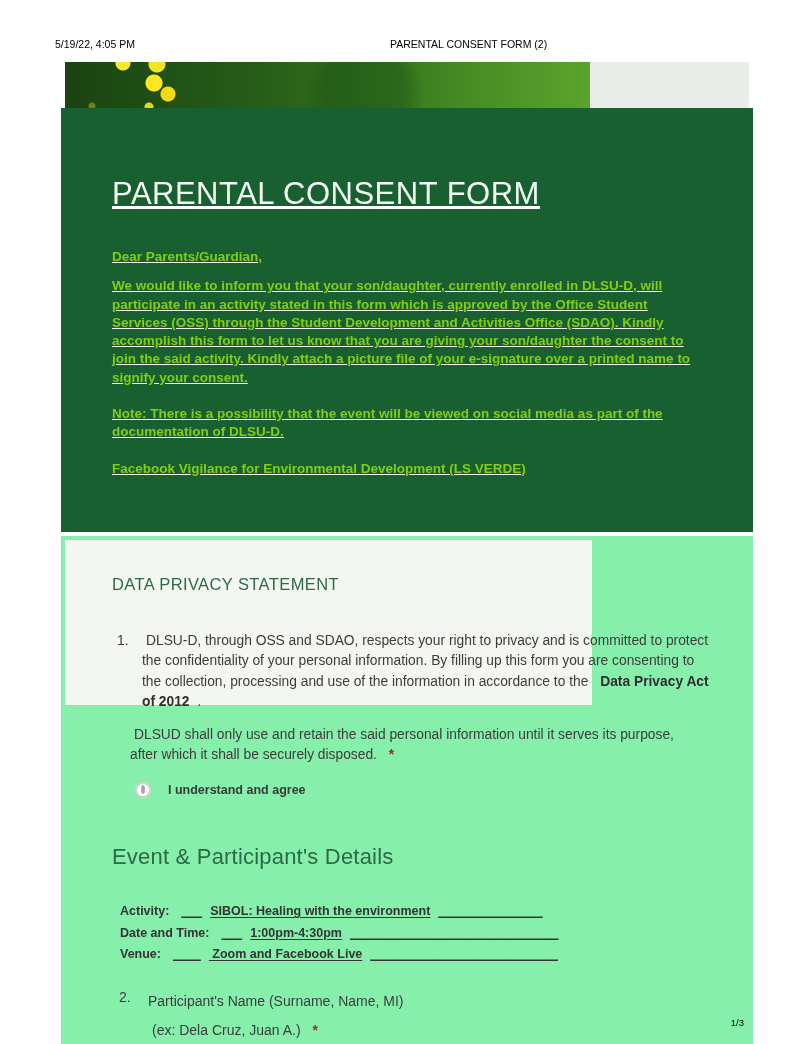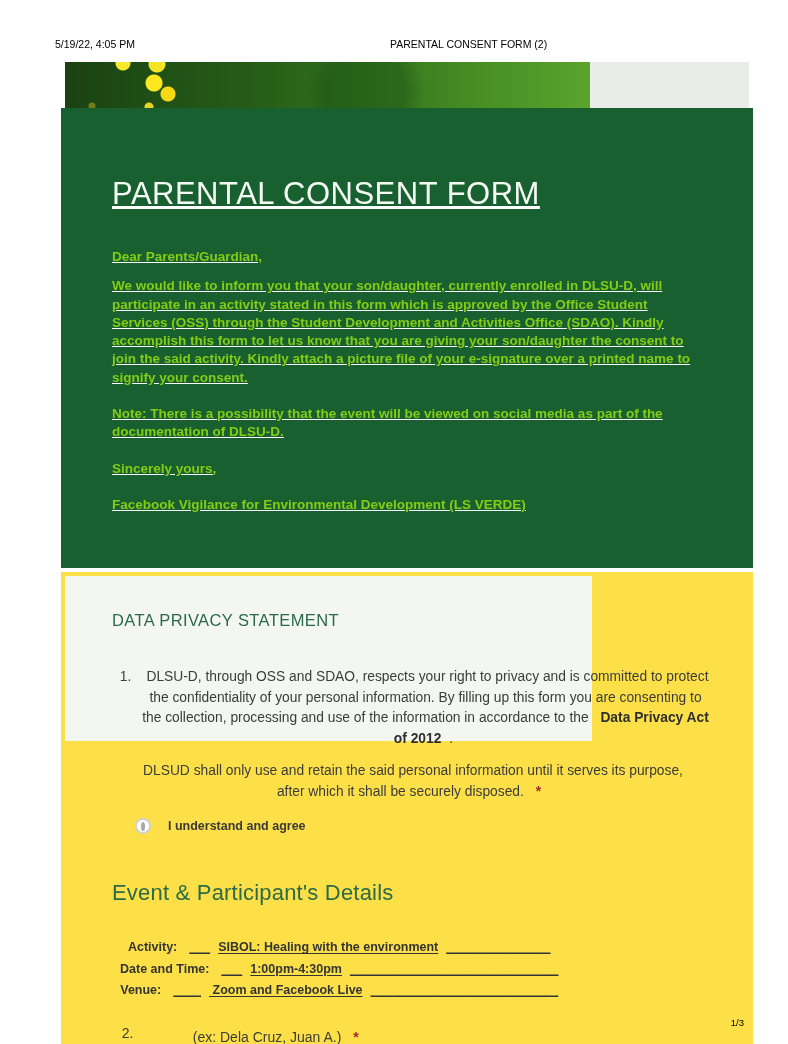--- a/index.html
+++ b/index.html
@@ -71,21 +71,21 @@
     line-height: 18.3px;
     color: #84cc16;
   }
   .salutation { margin-top: 36px; }
   .body-par   { margin-top: 11px; }
   .note-par   { margin-top: 18px; }
   .closing    { margin-top: 18px; }
   .signatory  { margin-top: 18px; }
 
   
-  .light-area { position: relative; height: 508px; background: #fde047; text-align: center; }
+  .light-area { position: relative; height: 508px; background: #86efac; }
   .light-tint {
     position: absolute; left: 0; top: 0; width: 527px; height: 165px;
     background: #f4f6f2;
   }
   .section-heading {
     position: absolute;
     font-weight: 500;
     color: #2b6a45;
   }
   .privacy-heading { left: 47px; top: 35px; font-size: 16.5px; letter-spacing: 0.4px; }
@@ -147,21 +147,20 @@
     <div class="banner">
       <div class="banner-photo"></div>
       <div class="banner-pale"></div>
     </div>
 
     <div class="green-block">
       <h1 class="form-title">PARENTAL CONSENT FORM</h1>
       <p class="salutation">Dear Parents/Guardian,</p>
       <p class="body-par">We would like to inform you that your son/daughter, currently enrolled in DLSU-D, will participate in an activity stated in this form which is approved by the Office Student Services (OSS) through the Student Development and Activities Office (SDAO). Kindly accomplish this form to let us know that you are giving your son/daughter the consent to join the said activity. Kindly attach a picture file of your e-signature over a printed name to signify your consent.</p>
       <p class="note-par">Note: There is a possibility that the event will be viewed on social media as part of the documentation of DLSU-D.</p>
-      <p class="closing">Sincerely yours,</p>
       <p class="signatory">Facebook Vigilance for Environmental Development (LS VERDE)</p>
     </div>
 
     <div class="light-area">
       <div class="light-tint"></div>
 
       <h2 class="section-heading privacy-heading">DATA PRIVACY STATEMENT</h2>
 
       <div class="list-item">
         <span class="list-num">1.</span>
@@ -187,22 +186,22 @@
           <span class="field-label">Date and Time:</span><span class="field-line"><span>___</span><span class="field-value">1:00pm-4:30pm</span><span>______________________________</span></span>
         </div>
         <div class="field-row">
           <span class="field-label">Venue:</span><span class="field-line"><span>____</span><span class="field-value"> Zoom and Facebook Live</span><span>___________________________</span></span>
         </div>
       </div>
 
       <div class="question">
         <span class="q-num">2.</span>
         <div>
+          <div>Participant's Name (Surname, Name, MI)</div>
           <div><span>(ex: Dela Cruz, Juan A.) </span><span class="req-star">*</span></div>
-          <div>Participant's Name (Surname, Name, MI)</div>
         </div>
       </div>
 
     </div>
   </div>
 
   <span class="print-pagenum">1/3</span>
 
 </div>
 

